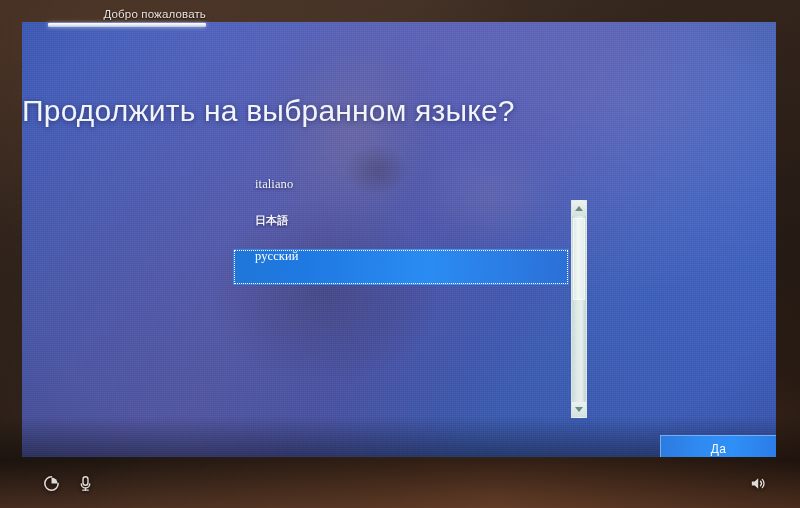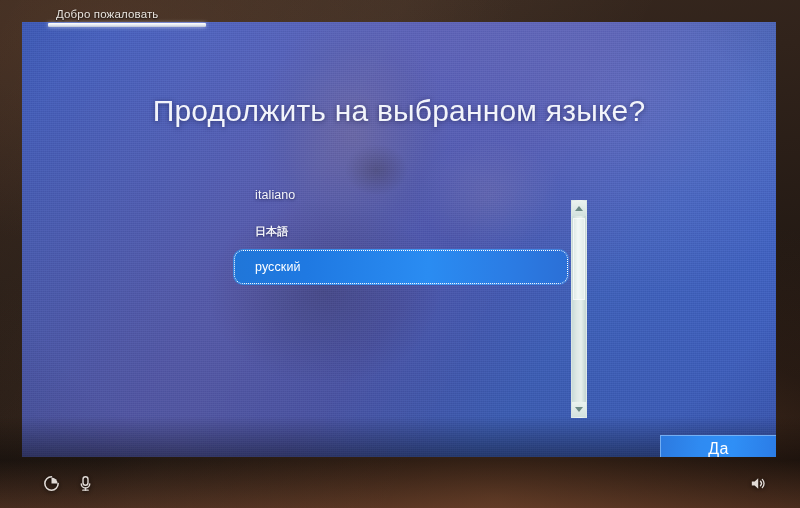--- a/index.html
+++ b/index.html
@@ -78,79 +78,79 @@
     pointer-events:none;
   }
 
   
   #tabstrip {
     position:absolute; left:0; top:0;
     width:800px; height:28px;
     z-index:40;
   }
   #tab-welcome {
-    position:absolute; left:56px; top:0px;
+    position:absolute; left:48px; top:0px;
     width:158px; height:28px;
-    display:flex; align-items:center; justify-content:flex-start;
+    display:flex; align-items:center; justify-content:flex-end;
   }
   #tab-welcome-label {
     font-size:11.5px;
     color:#e9e4de;
     letter-spacing:0.15px;
     text-shadow:0 1px 2px rgba(0,0,0,0.85);
     white-space:nowrap;
   }
   #tab-underline {
     position:absolute; left:48px; top:23px;
     width:158px; height:4px;
     background:linear-gradient(180deg,#ffffff 0%,#e3e7ef 55%,#b9c3d6 100%);
     border-radius:1px;
     box-shadow:0 0 4px rgba(255,255,255,0.55);
   }
 
   
   #heading {
     position:absolute;
     left:0; right:0; top:72px;
-    text-align:center;
+    text-align:left;
     font-size:30px;
     font-weight:400;
     color:#f2f4fb;
     letter-spacing:0.2px;
     text-shadow:0 1px 5px rgba(20,20,60,0.55);
     z-index:10;
   }
 
   
   #language-panel {
     position:absolute;
     left:211px; top:155px;
     width:336px; height:220px;
     z-index:10;
   }
   .lang-item {
     position:relative;
     height:36px;
-    display:flex; align-items:center;
+    display:flex; 
     padding-left:22px;
     font-size:12.5px;
     color:#f4f5fa;
     text-shadow:0 1px 3px rgba(10,10,50,0.6);
     letter-spacing:0.1px;
+    font-family:Liberation Serif, serif;
   }
   .lang-item.cjk { font-weight:700; font-size:11px; }
   .lang-item.selected {
     color:#ffffff;
     font-weight:400;
     background:linear-gradient(92deg,#2076d8 0%,#1f79e2 22%,#2a8cf2 58%,#2b7ce4 82%,#2b6fd6 100%);
     outline:1px dotted #ffffff;
     outline-offset:-2px;
     box-shadow:0 0 0 1px rgba(255,255,255,0.10) inset;
     text-shadow:none;
-    border-radius:10px;
   }
 
   
   #lang-scrollbar {
     position:absolute;
     left:549px; top:178px;
     width:16px; height:218px;
     background:linear-gradient(90deg,#c9dbd8 0%,#dfe9e6 35%,#e6efec 65%,#c3d4d1 100%);
     border:1px solid rgba(255,255,255,0.35);
     z-index:11;
@@ -178,21 +178,21 @@
 
   
   #yes-button {
     position:absolute;
     left:638px; top:413px;
     width:117px; height:28px;
     display:flex; align-items:center; justify-content:center;
     background:linear-gradient(95deg,#2c7ae0 0%,#2f8bf2 35%,#2f8ff6 62%,#2b7ce6 100%);
     border:1px solid rgba(140,190,245,0.75);
     color:#ffffff;
-    font-size:16px;
+    font-size:12px;
     letter-spacing:0.3px;
     z-index:12;
   }
 
   
   #bottom-bar {
     position:absolute;
     left:0; bottom:0;
     width:800px; height:51px;
     z-index:30;

